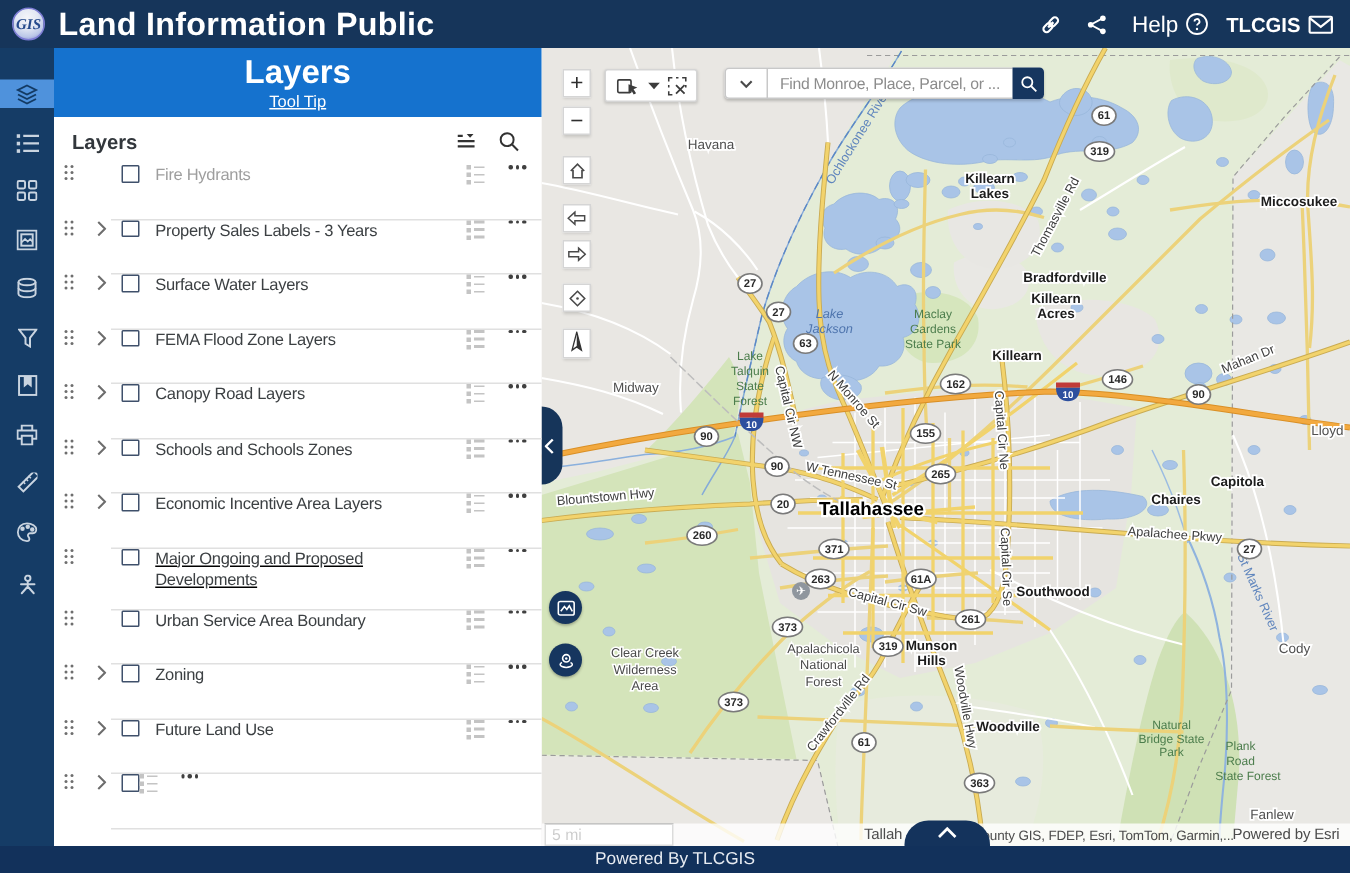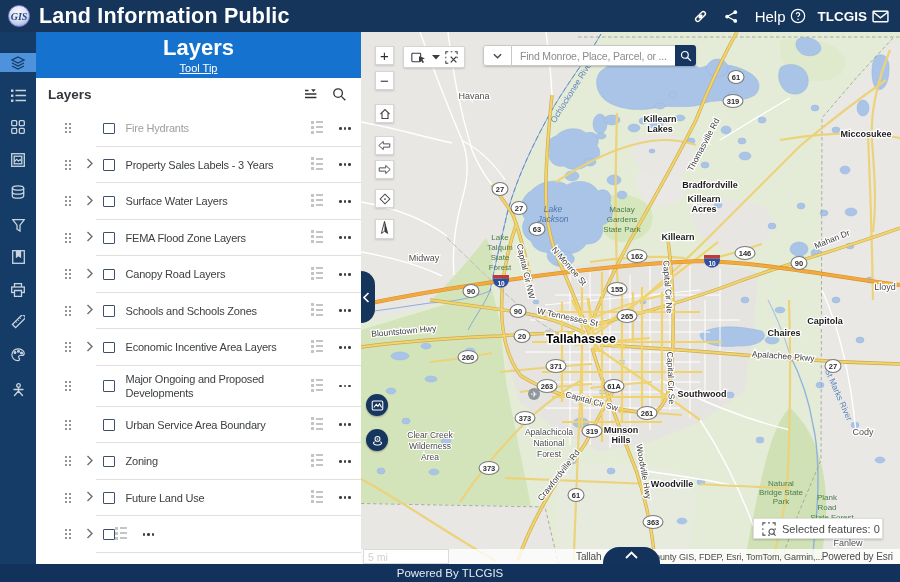--- a/index.html
+++ b/index.html
@@ -21,22 +21,22 @@
   
   #foot { position:absolute; left:0; top:564px; width:900px; height:18px; background:#12315b; color:#e8ecf2; font-size:11.5px; text-align:center; line-height:18px; }
   
   #panel { position:absolute; left:36px; top:32px; width:325px; height:532px; background:#fff; }
   #panel-hd { height:46px; background:#1572ce; color:#fff; text-align:center; }
   #panel-hd .t1 { font-size:22px; font-weight:bold; padding-top:3px; }
   #panel-hd .t2 { font-size:11px; text-decoration:underline; margin-top:1px; }
   #list-hd { height:32px; display:flex; align-items:center; padding:0 14px 0 12px; }
   #list-hd .t { font-size:13.5px; font-weight:bold; color:#32373c; flex:1; }
   .rows { position:relative; }
-  .row { position:relative; display:flex; align-items:center; height:36.5px;margin-left:22px; }
-  .row.tall { height:41px; }
+  .row { position:relative; display:flex; align-items:flex-start; height:36.5px; }
+  .row.tall { height:41px;text-decoration:underline; }
   .row .sep { position:absolute; left:38px; right:0; bottom:0; border-bottom:1px solid #e0e0e0; }
   .drag { width:8px; margin-left:7px; display:grid; grid-template-columns:2px 2px; gap:2px 2px; }
   .drag i { width:2px; height:2px; background:#6e6e6e; border-radius:50%; }
   .chev { width:16px; margin-left:8px; color:#6e6e6e; font-size:11px; text-align:center; }
   .cb { width:11.5px; height:11.5px; border:1.8px solid #3f506b; border-radius:1px; margin-left:6px; background:#fff; flex:none; }
   .lbl { font-size:11px; letter-spacing:-0.2px; color:#3c4043; margin-left:11px; flex:1; line-height:14px; padding-right:4px; }
   .lbl.dis { color:#9e9e9e; }
   .licon { width:12px; flex:none; margin-right:12px; }
   .licon .lr { display:flex; align-items:center; margin-bottom:2px; }
   .licon .sq { width:3px; height:3px; background:#c4c4c4; margin-right:2px; }
@@ -539,25 +539,20 @@
           <path d="M3.5 10.5 l3-4 2 2.5 2-3 2.5 4.5"></path>
         </svg>
       </div>
     <div class="cbtn" style="left:5px;top:397px">
         <svg width="13" height="13" viewBox="0 0 16 16" fill="none" stroke="#fff" stroke-width="1.3">
           <circle cx="8" cy="6" r="3"></circle>
           <circle cx="8" cy="6.2" r="1" fill="#fff" stroke="none"></circle>
           <path d="M4.5 9.5 C2.5 10.3 2.5 12 4.5 12.8 C6.5 13.6 9.5 13.6 11.5 12.8 C13.5 12 13.5 10.3 11.5 9.5"></path>
         </svg>
       </div>
-    <div id="seltab"><svg style="margin:0 6px 0 8px" width="14" height="14" viewBox="0 0 16 16" fill="none" stroke="#4a4a4a" stroke-width="1.2">
-          <path d="M1 4 V1 H4 M7 1 H9 M12 1 H15 V4 M1 7 V9 M15 7 V9 M1 12 V15 H4 M7 15 H9"></path>
-          <circle cx="11" cy="11" r="3"></circle>
-          <path d="M13.2 13.2 L15.5 15.5"></path>
-        </svg>Selected features: 0</div>
     <div id="scale">5 mi</div>
     <div id="attrib">
         <span style="position:absolute;left:215px;top:2px;white-space:nowrap;font-size:10px">Tallah</span>
         <span style="position:absolute;left:294px;top:3px;white-space:nowrap">ounty GIS, FDEP, Esri, TomTom, Garmin,...</span>
         <span style="position:absolute;right:7px;top:2px;white-space:nowrap;font-size:10px">Powered by Esri</span>
       </div>
     <div id="uptab">
         <svg style="margin-top:4px" width="13" height="8" viewBox="0 0 13 8" fill="none">
           <path d="M1 7 L6.5 1.5 L12 7" stroke="#fff" stroke-width="1.8"></path>
         </svg>

